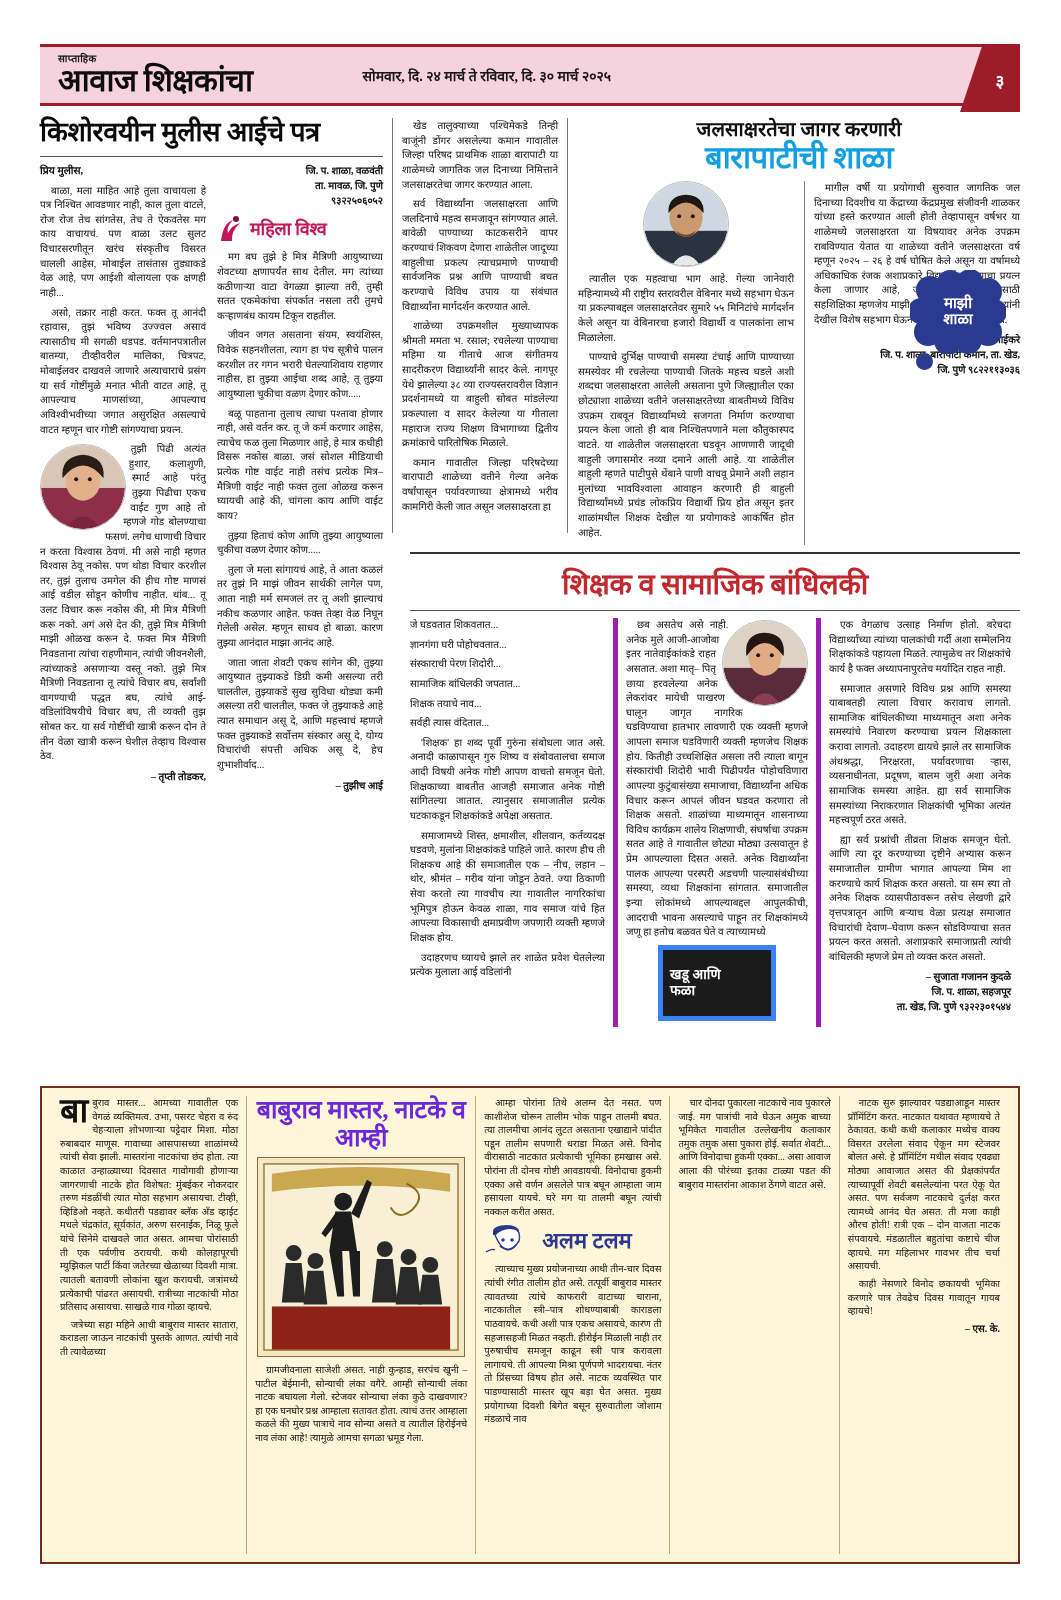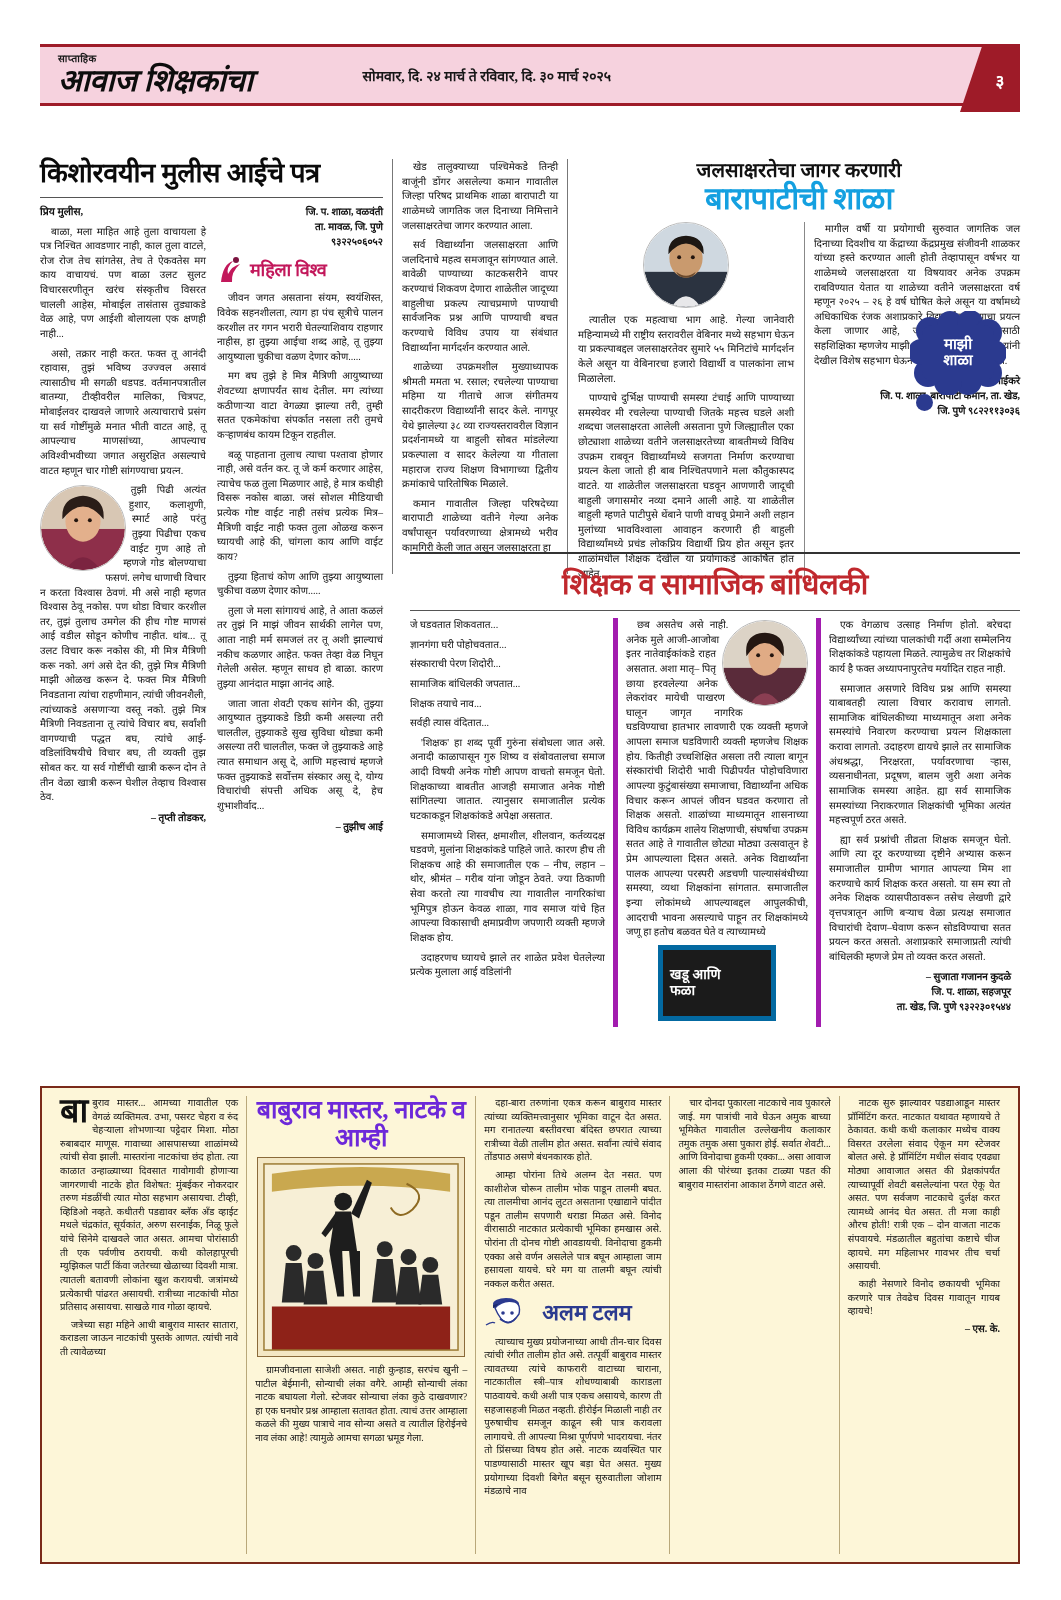--- a/index.html
+++ b/index.html
@@ -18,21 +18,21 @@
   .masthead {
     position:absolute; left:40px; top:44px; width:980px; height:62px;
     background:#f6d2de;
     border-top:3px solid #9e1b28;
     border-bottom:3px solid #9e1b28;
     display:flex; align-items:center;
   }
   .mh-left { padding-left:18px; line-height:1; }
   .mh-kicker { font-size:10px; font-weight:bold; letter-spacing:.5px; color:#1a1a1a; margin-bottom:1px;}
   .mh-title { font-size:31px; font-weight:bold; color:#0d0d0d; letter-spacing:-0.5px;
-              font-family:"Liberation Serif", serif;font-style:italic; }
+              font-family:"Liberation Serif", serif; }
   .mh-date { margin-left:110px; font-size:14px; color:#171717; font-weight:600; }
   .mh-corner {
     position:absolute; right:0; top:-3px; height:68px; width:60px;
     background:#9e1b28;
     clip-path: polygon(38% 0, 100% 0, 100% 100%, 0 100%);
     display:flex; align-items:center; justify-content:center;
   }
   .mh-pageno { color:#fff; font-size:17px; font-weight:bold; transform:translateX(10px) translateY(2px); }
 
   
@@ -49,21 +49,21 @@
   .sec1 { position:absolute; left:40px; top:118px; width:980px; height:425px; }
 
   .h1-title {
     font-size:27px; font-weight:bold; color:#0a0a0a; line-height:1.05;
     letter-spacing:-0.3px; margin:0 0 10px 0;
   }
   .h2-kicker { font-size:20px; font-weight:bold; color:#111; line-height:1.1; margin:0 0 2px 0; text-align:center;}
   .h2-main { font-size:31px; font-weight:bold; color:#14a0e0; line-height:1.0; margin:0 0 8px 0; text-align:center;
              letter-spacing:-0.5px;}
 
-  .s1-grid { display:flex; gap:0; height:415px;margin-top:41px; }
+  .s1-grid { display:flex; gap:0; height:415px; }
   .s1-a { width:352px; padding-right:9px; }
   .s1-b { width:175px; padding:0 9px; border-left:1px solid #777; }
   .s1-c { width:453px; padding-left:10px; border-left:1px solid #777; }
 
   .twocol { column-count:2; column-gap:11px; column-rule:0; }
 
   .salut { font-weight:bold; font-size:10.5px; }
 
   
   .photo-circ {
@@ -95,21 +95,21 @@
   .sec2 { position:absolute; left:410px; top:552px; width:610px; height:510px; }
   .s2-title { font-size:29px; font-weight:bold; color:#c0282d; text-align:center;
               margin:9px 0 8px 0; letter-spacing:-.3px;}
   .s2-cols { display:flex; gap:0; }
   .s2-c { width:203px; padding:0 8px; }
   .s2-c:first-child { padding-left:0; }
   .s2-c + .s2-c { border-left:5px solid #a21caf; }
 
   
   .board {
-    width:118px; height:76px; background:#0369a1; padding:5px;
+    width:118px; height:76px; background:#3b82f6; padding:5px;
     margin:5px auto 6px auto;
   }
   .board-in { width:100%; height:100%; background:#1b1b1b;
     display:flex; flex-direction:column; justify-content:center;
     padding-left:7px; }
   .board-in span { color:#fff; font-size:14px; font-weight:bold; line-height:1.12; }
 
   
   .sec3 {
     position:absolute; left:40px; top:1086px; width:980px; height:478px;
@@ -188,22 +188,22 @@
             <span class="nm">ता. मावळ, जि. पुणे</span>
             <span class="nm">९३२२५०६०५२</span>
           </div>
           <div class="mv-logo">
             <svg width="30" height="30" viewBox="0 0 30 30">
               <path d="M4 27 q2 -18 12 -21 q-7 7 -5 13 q4 -8 12 -10 q-9 8 -8 18z" fill="#c2185b"></path>
               <circle cx="19" cy="5" r="3" fill="#7b1340"></circle>
             </svg>
             <span class="mv-text">महिला विश्व</span>
           </div>
+          <p class="indent">मग बघ तुझे हे मित्र मैत्रिणी आयुष्याच्या शेवटच्या क्षणापर्यंत साथ देतील. मग त्यांच्या कठीणाऱ्या वाटा वेगळ्या झाल्या तरी, तुम्ही सतत एकमेकांचा संपर्कात नसला तरी तुमचे कऱ्हाणबंध कायम टिकून राहतील.</p>
           <p class="indent">जीवन जगत असताना संयम, स्वयंशिस्त, विवेक सहनशीलता, त्याग हा पंच सूत्रीचे पालन करशील तर गगन भरारी घेतल्याशिवाय राहणार नाहीस, हा तुझ्या आईचा शब्द आहे, तू तुझ्या आयुष्याला चुकीचा वळण देणार कोण.....</p>
-          <p class="indent">मग बघ तुझे हे मित्र मैत्रिणी आयुष्याच्या शेवटच्या क्षणापर्यंत साथ देतील. मग त्यांच्या कठीणाऱ्या वाटा वेगळ्या झाल्या तरी, तुम्ही सतत एकमेकांचा संपर्कात नसला तरी तुमचे कऱ्हाणबंध कायम टिकून राहतील.</p>
           <p class="indent">बळू पाहताना तुलाच त्याचा पश्तावा होणार नाही, असे वर्तन कर. तू जे कर्म करणार आहेस, त्याचेच फळ तुला मिळणार आहे, हे मात्र कधीही विसरू नकोस बाळा. जसं सोशल मीडियाची प्रत्येक गोष्ट वाईट नाही तसंच प्रत्येक मित्र–मैत्रिणी वाईट नाही फक्त तुला ओळख करून घ्यायची आहे की, चांगला काय आणि वाईट काय?</p>
           <p class="indent">तुझ्या हिताचं कोण आणि तुझ्या आयुष्याला चुकीचा वळण देणार कोण.....</p>
           <p class="indent">तुला जे मला सांगायचं आहे, ते आता कळलं तर तुझं नि माझं जीवन सार्थकी लागेल पण, आता नाही मर्म समजलं तर तू अशी झाल्याचं नकीच कळणार आहेत. फक्त तेव्हा वेळ निघून गेलेली असेल. म्हणून साधव हो बाळा. कारण तुझ्या आनंदात माझा आनंद आहे.</p>
           <p class="indent">जाता जाता शेवटी एकच सांगेन की, तुझ्या आयुष्यात तुझ्याकडे डिग्री कमी असल्या तरी चालतील, तुझ्याकडे सुख सुविधा थोड्या कमी असल्या तरी चालतील, फक्त जे तुझ्याकडे आहे त्यात समाधान असू दे, आणि महत्त्वाचं म्हणजे फक्त तुझ्याकडे सर्वोत्तम संस्कार असू दे, योग्य विचारांची संपत्ती अधिक असू दे, हेच शुभाशीर्वाद...</p>
           <div class="credit">– तुझीच आई</div>
         </div>
       </div>
 
       <div class="s1-b">
         <div class="col-txt" style="margin-top:1px;">
@@ -391,21 +391,20 @@
           <path d="M150 26 q22 10 6 26 q-14 12 -22 -2" stroke="#8e6a22" stroke-width="2" fill="none"></path>
           <rect x="6" y="6" width="196" height="188" fill="none" stroke="#9b7a33" stroke-width="1.5"></rect>
         </svg>
         <div class="s3-txt">
           <p class="indent">ग्रामजीवनाला साजेशी असत. नाही कुन्हाड, सरपंच खुनी – पाटील बेईमानी, सोन्याची लंका वगैरे. आम्ही सोन्याची लंका नाटक बघायला गेलो. स्टेजवर सोन्याचा लंका कुठे दाखवणार? हा एक घनघोर प्रश्न आम्हाला सतावत होता. त्याचं उत्तर आम्हाला कळले की मुख्य पात्राचे नाव सोन्या असते व त्यातील हिरोईनचे नाव लंका आहे! त्यामुळे आमचा सगळा भ्रमूड गेला.</p>
         </div>
       </div>
 
       <div class="s3-c s3-c3">
         <div class="s3-txt">
-          <p class="indent">दहा-बारा तरुणांना एकत्र करून बाबुराव मास्तर त्यांच्या व्यक्तिमत्त्वानुसार भूमिका वाटून देत असत. मग रानातल्या बस्तीवरचा बंदिस्त छपरात त्याच्या रात्रीच्या वेळी तालीम होत असत. सर्वांना त्यांचे संवाद तोंडपाठ असणे बंधनकारक होते.</p>
           <p class="indent">आम्हा पोरांना तिथे अलग्न देत नसत. पण काशीशेज चोरून तालीम भोक पाडून तालमी बघत. त्या तालमीचा आनंद लुटत असताना एखाद्याने पांदीत पडून तालीम सपणारी धराडा मिळत असे. विनोद वीरासाठी नाटकात प्रत्येकाची भूमिका हमखास असे. पोरांना ती दोनच गोष्टी आवडायची. विनोदाचा हुकमी एक्का असे वर्णन असलेले पात्र बघून आम्हाला जाम हसायला यायचे. घरे मग या तालमी बघून त्यांची नक्कल करीत असत.</p>
           <div class="alam-logo">
             <svg width="42" height="36" viewBox="0 0 42 36">
               <ellipse cx="22" cy="9" rx="13" ry="6" fill="#2b3a8f"></ellipse>
               <path d="M9 10 q13 -4 26 0 l0 3 q-13 -3 -26 0z" fill="#1d2a6b"></path>
               <path d="M11 13 q11 26 24 6 q2 -10 -4 -12 q-12 -3 -20 6z" fill="#fff" stroke="#2b3a8f" stroke-width="1.4"></path>
               <circle cx="19" cy="18" r="1.8" fill="#2b3a8f"></circle>
               <circle cx="28" cy="18" r="1.8" fill="#2b3a8f"></circle>
               <path d="M16 24 q9 7 16 -1" stroke="#2b3a8f" stroke-width="1.6" fill="none"></path>
               <path d="M2 30 q6 -4 9 -2" stroke="#2b3a8f" stroke-width="1.4" fill="none"></path>

